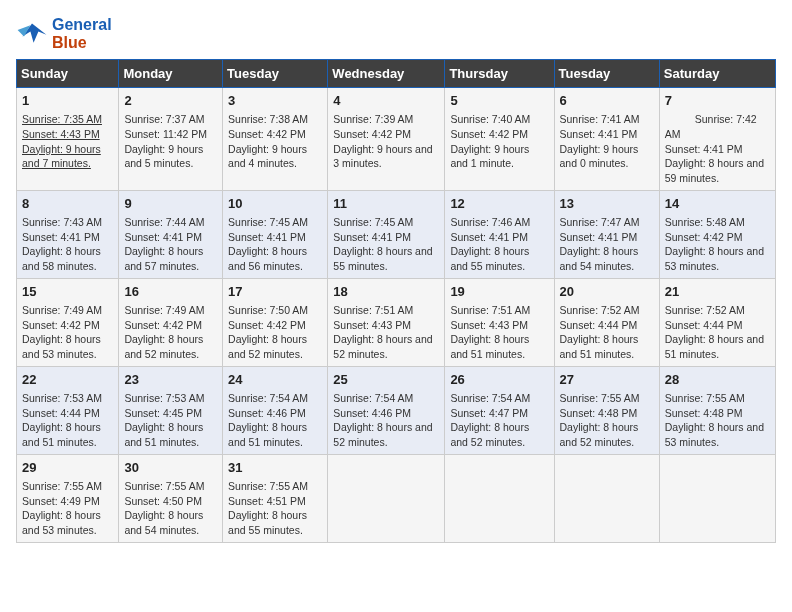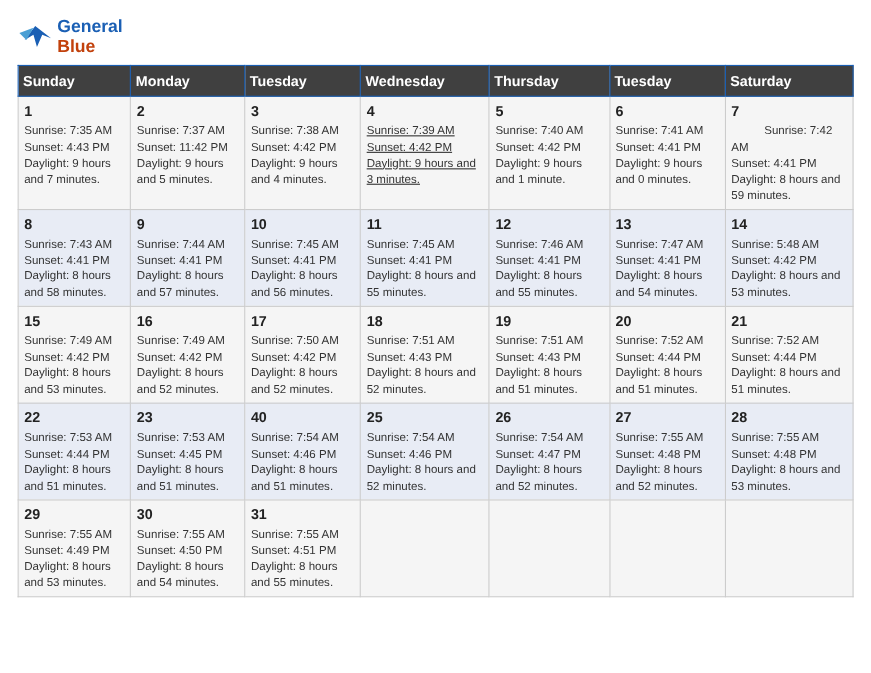--- a/index.html
+++ b/index.html
@@ -121,30 +121,30 @@
         <th>Monday</th>
         <th>Tuesday</th>
         <th>Wednesday</th>
         <th>Thursday</th>
         <th>Tuesday</th>
         <th>Saturday</th>
       </tr>
   </thead>
   <tbody id="calendar-body">
       <tr>
-        <td><span class="day-num">1</span><span class="day-info" style="white-space: pre-line;">Sunrise: 7:35 AM
+        <td><span class="day-num">1</span><span class="day-info" style="white-space: pre-line; text-decoration: underline;">Sunrise: 7:35 AM
 Sunset: 4:43 PM
 Daylight: 9 hours and 7 minutes.</span></td>
         <td><span class="day-num">2</span><span class="day-info" style="white-space: pre-line;">Sunrise: 7:37 AM
 Sunset: 11:42 PM
 Daylight: 9 hours and 5 minutes.</span></td>
         <td><span class="day-num">3</span><span class="day-info" style="white-space: pre-line; text-align: right;">Sunrise: 7:38 AM
 Sunset: 4:42 PM
 Daylight: 9 hours and 4 minutes.</span></td>
-        <td><span class="day-num">4</span><span class="day-info" style="white-space: pre-line; text-decoration: underline;">Sunrise: 7:39 AM
+        <td><span class="day-num">4</span><span class="day-info" style="white-space: pre-line;">Sunrise: 7:39 AM
 Sunset: 4:42 PM
 Daylight: 9 hours and 3 minutes.</span></td>
         <td><span class="day-num">5</span><span class="day-info" style="white-space: pre-line;">Sunrise: 7:40 AM
 Sunset: 4:42 PM
 Daylight: 9 hours and 1 minute.</span></td>
         <td><span class="day-num">6</span><span class="day-info" style="white-space: pre-line;">Sunrise: 7:41 AM
 Sunset: 4:41 PM
 Daylight: 9 hours and 0 minutes.</span></td>
         <td><span class="day-num">7</span><span class="day-info" style="white-space: pre-line; margin-left: 30px;">Sunrise: 7:42 AM
 Sunset: 4:41 PM
@@ -196,21 +196,21 @@
 Sunset: 4:44 PM
 Daylight: 8 hours and 51 minutes.</span></td>
       </tr>
       <tr>
         <td><span class="day-num">22</span><span class="day-info" style="white-space: pre-line;">Sunrise: 7:53 AM
 Sunset: 4:44 PM
 Daylight: 8 hours and 51 minutes.</span></td>
         <td><span class="day-num">23</span><span class="day-info" style="white-space: pre-line;">Sunrise: 7:53 AM
 Sunset: 4:45 PM
 Daylight: 8 hours and 51 minutes.</span></td>
-        <td><span class="day-num">40</span><span class="day-info" style="white-space: pre-line;">Sunrise: 7:54 AM
+        <td><span class="day-num">24</span><span class="day-info" style="white-space: pre-line;">Sunrise: 7:54 AM
 Sunset: 4:46 PM
 Daylight: 8 hours and 51 minutes.</span></td>
         <td><span class="day-num">25</span><span class="day-info" style="white-space: pre-line;">Sunrise: 7:54 AM
 Sunset: 4:46 PM
 Daylight: 8 hours and 52 minutes.</span></td>
         <td><span class="day-num">26</span><span class="day-info" style="white-space: pre-line;">Sunrise: 7:54 AM
 Sunset: 4:47 PM
 Daylight: 8 hours and 52 minutes.</span></td>
         <td><span class="day-num">27</span><span class="day-info" style="white-space: pre-line;">Sunrise: 7:55 AM
 Sunset: 4:48 PM

